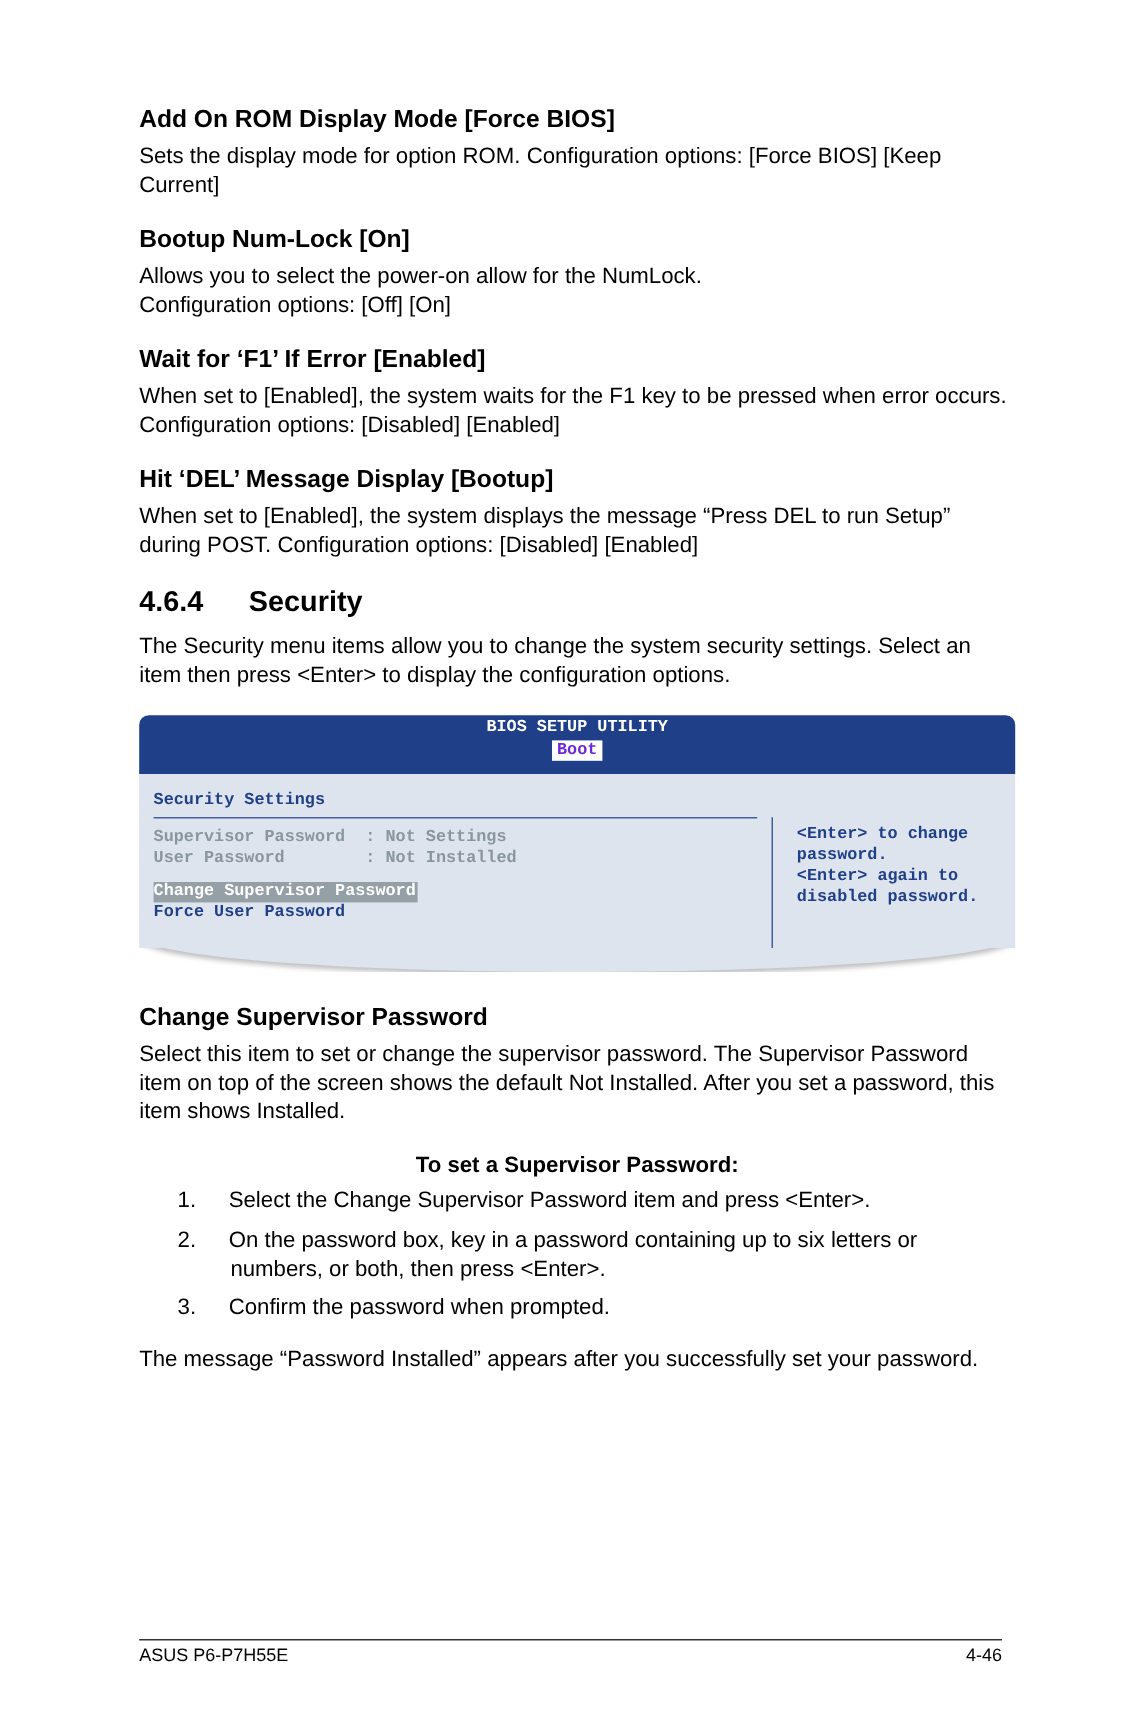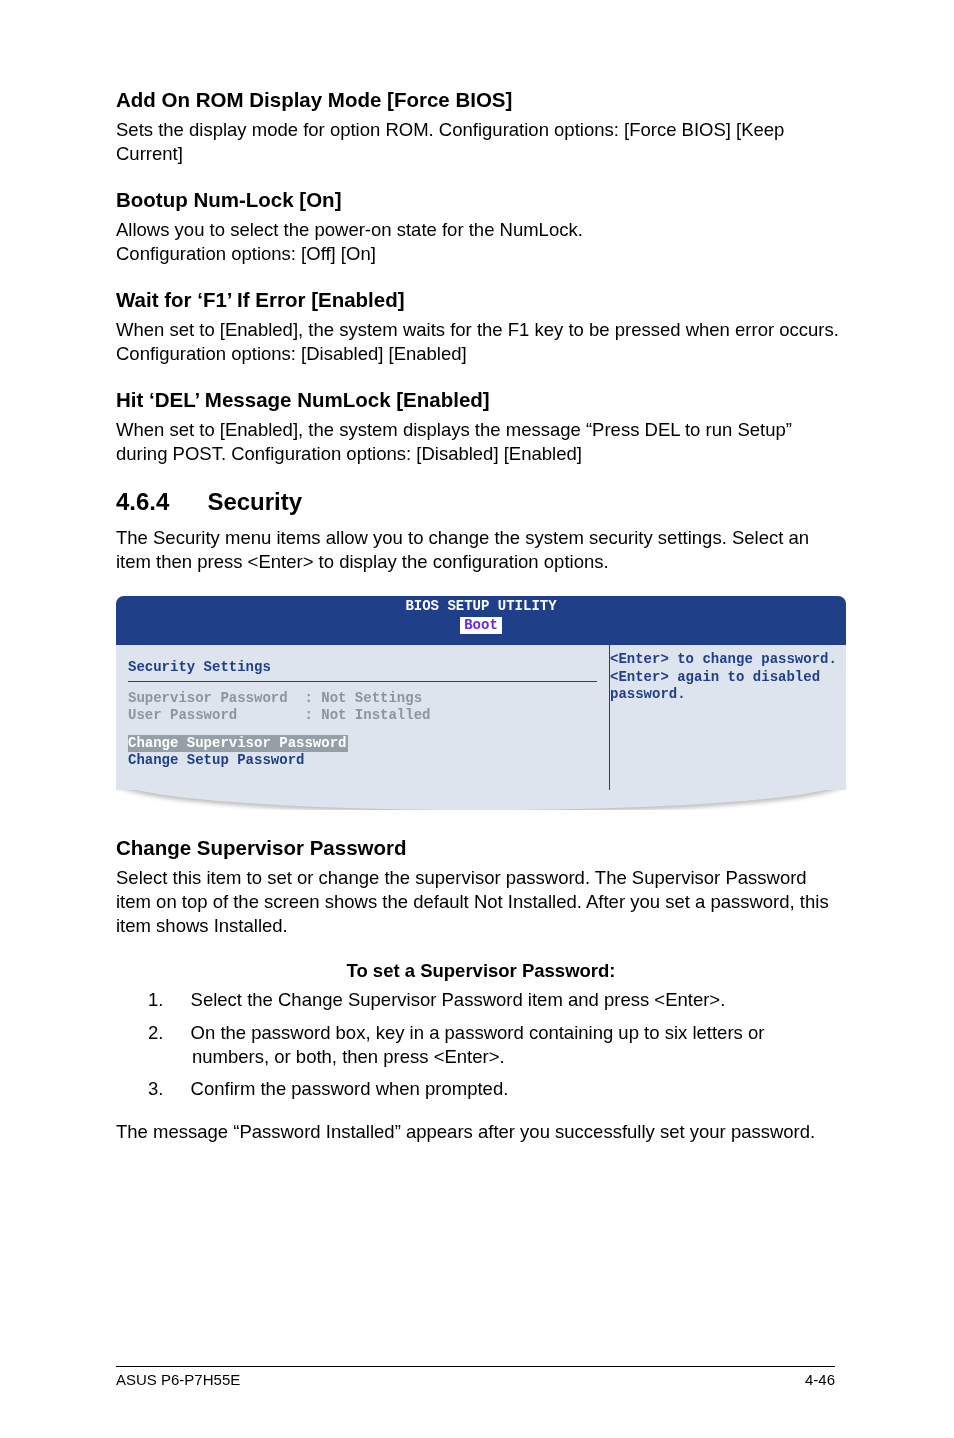--- a/index.html
+++ b/index.html
@@ -53,24 +53,25 @@
   .bios-body {
     display: flex;
     background: #dde4ee;
   }
   .bios-left {
     flex: 1;
     padding: 14px 12px 20px 12px;
     position: relative;
   }
   .bios-right {
-    width: 237px;
+    width: 203px;
     border-left: 1px solid #1f3f88;
-    padding: 6px 8px 20px 0;
+    padding: 6px 8px 20px 20px;
     color: #1f3f88;
+    margin-top: 36px;
   }
   .bios-heading {
     color: #1f3f88;
     font-weight: 700;
   }
   .bios-hr {
     border: none;
     border-top: 1px solid #1f3f88;
     margin: 4px 0 8px 0;
   }
@@ -140,48 +141,48 @@
   }
 </style>
 </head>
 <body>
 
 <h3 class="section-head">Add On ROM Display Mode [Force BIOS]</h3>
 <p class="body">Sets the display mode for option ROM. Configuration options: [Force BIOS] [Keep Current]</p>
 
 <h3 class="section-head">Bootup Num-Lock [On]</h3>
 <p class="body">
-  <span>Allows you to select the power-on state for the NumLock.</span><br>
+  <span>Allows you to select the power-on allow for the NumLock.</span><br>
   <span>Configuration options: [Off] [On]</span>
 </p>
 
 <h3 class="section-head">Wait for ‘F1’ If Error [Enabled]</h3>
 <p class="body">When set to [Enabled], the system waits for the F1 key to be pressed when error occurs. Configuration options: [Disabled] [Enabled]</p>
 
-<h3 class="section-head">Hit ‘DEL’ Message NumLock [Enabled]</h3>
+<h3 class="section-head">Hit ‘DEL’ Message Display [Bootup]</h3>
 <p class="body">When set to [Enabled], the system displays the message “Press DEL to run Setup” during POST. Configuration options: [Disabled] [Enabled]</p>
 
 <div class="section4">
   <span class="num">4.6.4</span><span>Security</span>
 </div>
 <p class="body">The Security menu items allow you to change the system security settings. Select an item then press &lt;Enter&gt; to display the configuration options.</p>
 
 <div class="bios-outer">
   <div class="bios-titlebar">
     <span>BIOS SETUP UTILITY</span><br>
     <span class="tab">Boot</span>
   </div>
   <div class="bios-body">
     <div class="bios-left">
       <div class="bios-heading">Security Settings</div>
       <hr class="bios-hr">
       <div class="bios-row">Supervisor Password  : Not Settings</div>
       <div class="bios-row">User Password        : Not Installed</div>
       <div class="bios-sel-bg"><span class="bios-sel">Change Supervisor Password</span></div>
-      <div class="bios-link">Change Setup Password</div>
+      <div class="bios-link">Force User Password</div>
     </div>
     <div class="bios-right">
       <div>&lt;Enter&gt; to change password.</div>
       <div>&lt;Enter&gt; again to disabled password.</div>
     </div>
   </div>
   <div class="bios-curve"></div>
 </div>
 
 <h3 class="change-head">Change Supervisor Password</h3>

